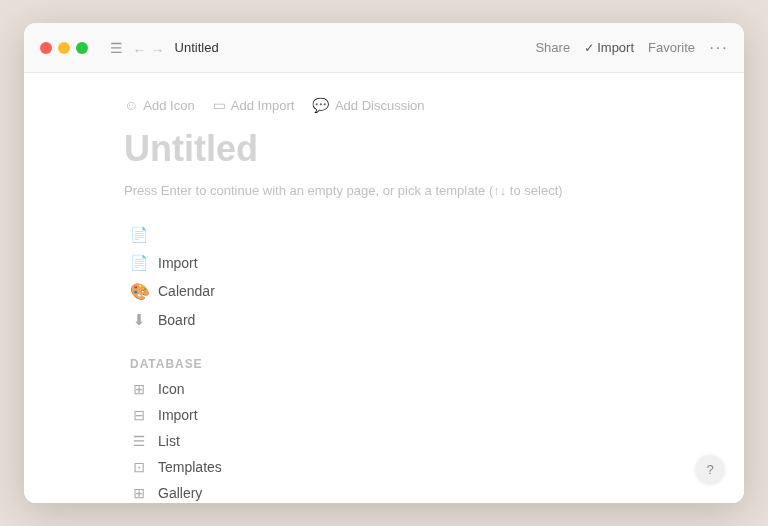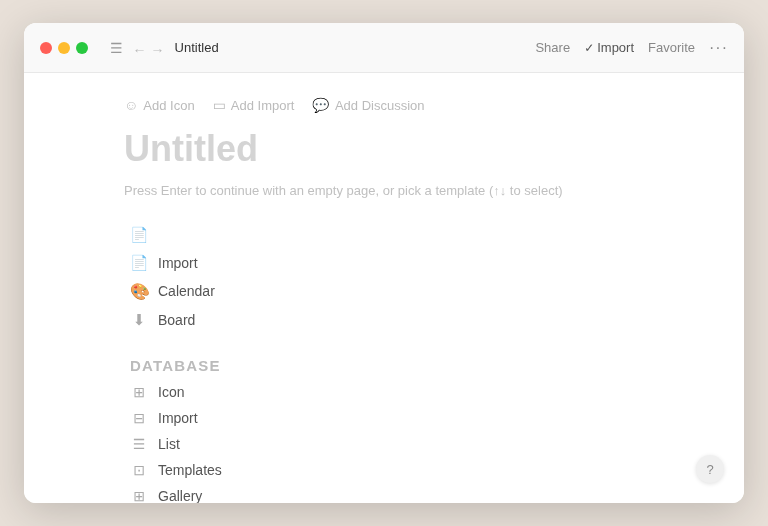--- a/index.html
+++ b/index.html
@@ -177,21 +177,21 @@
       color: #aaa;
       width: 18px;
       text-align: center;
     }
 
     .item-icon.colorful {
       font-size: 16px;
     }
 
     .section-label {
-      font-size: 15px;
+      font-size: 12px;
       font-weight: 600;
       color: #bbb;
       letter-spacing: 0.08em;
       text-transform: uppercase;
       margin-bottom: 6px;
       margin-top: 8px;
       padding-left: 6px;
     }
 
     .database-list {

